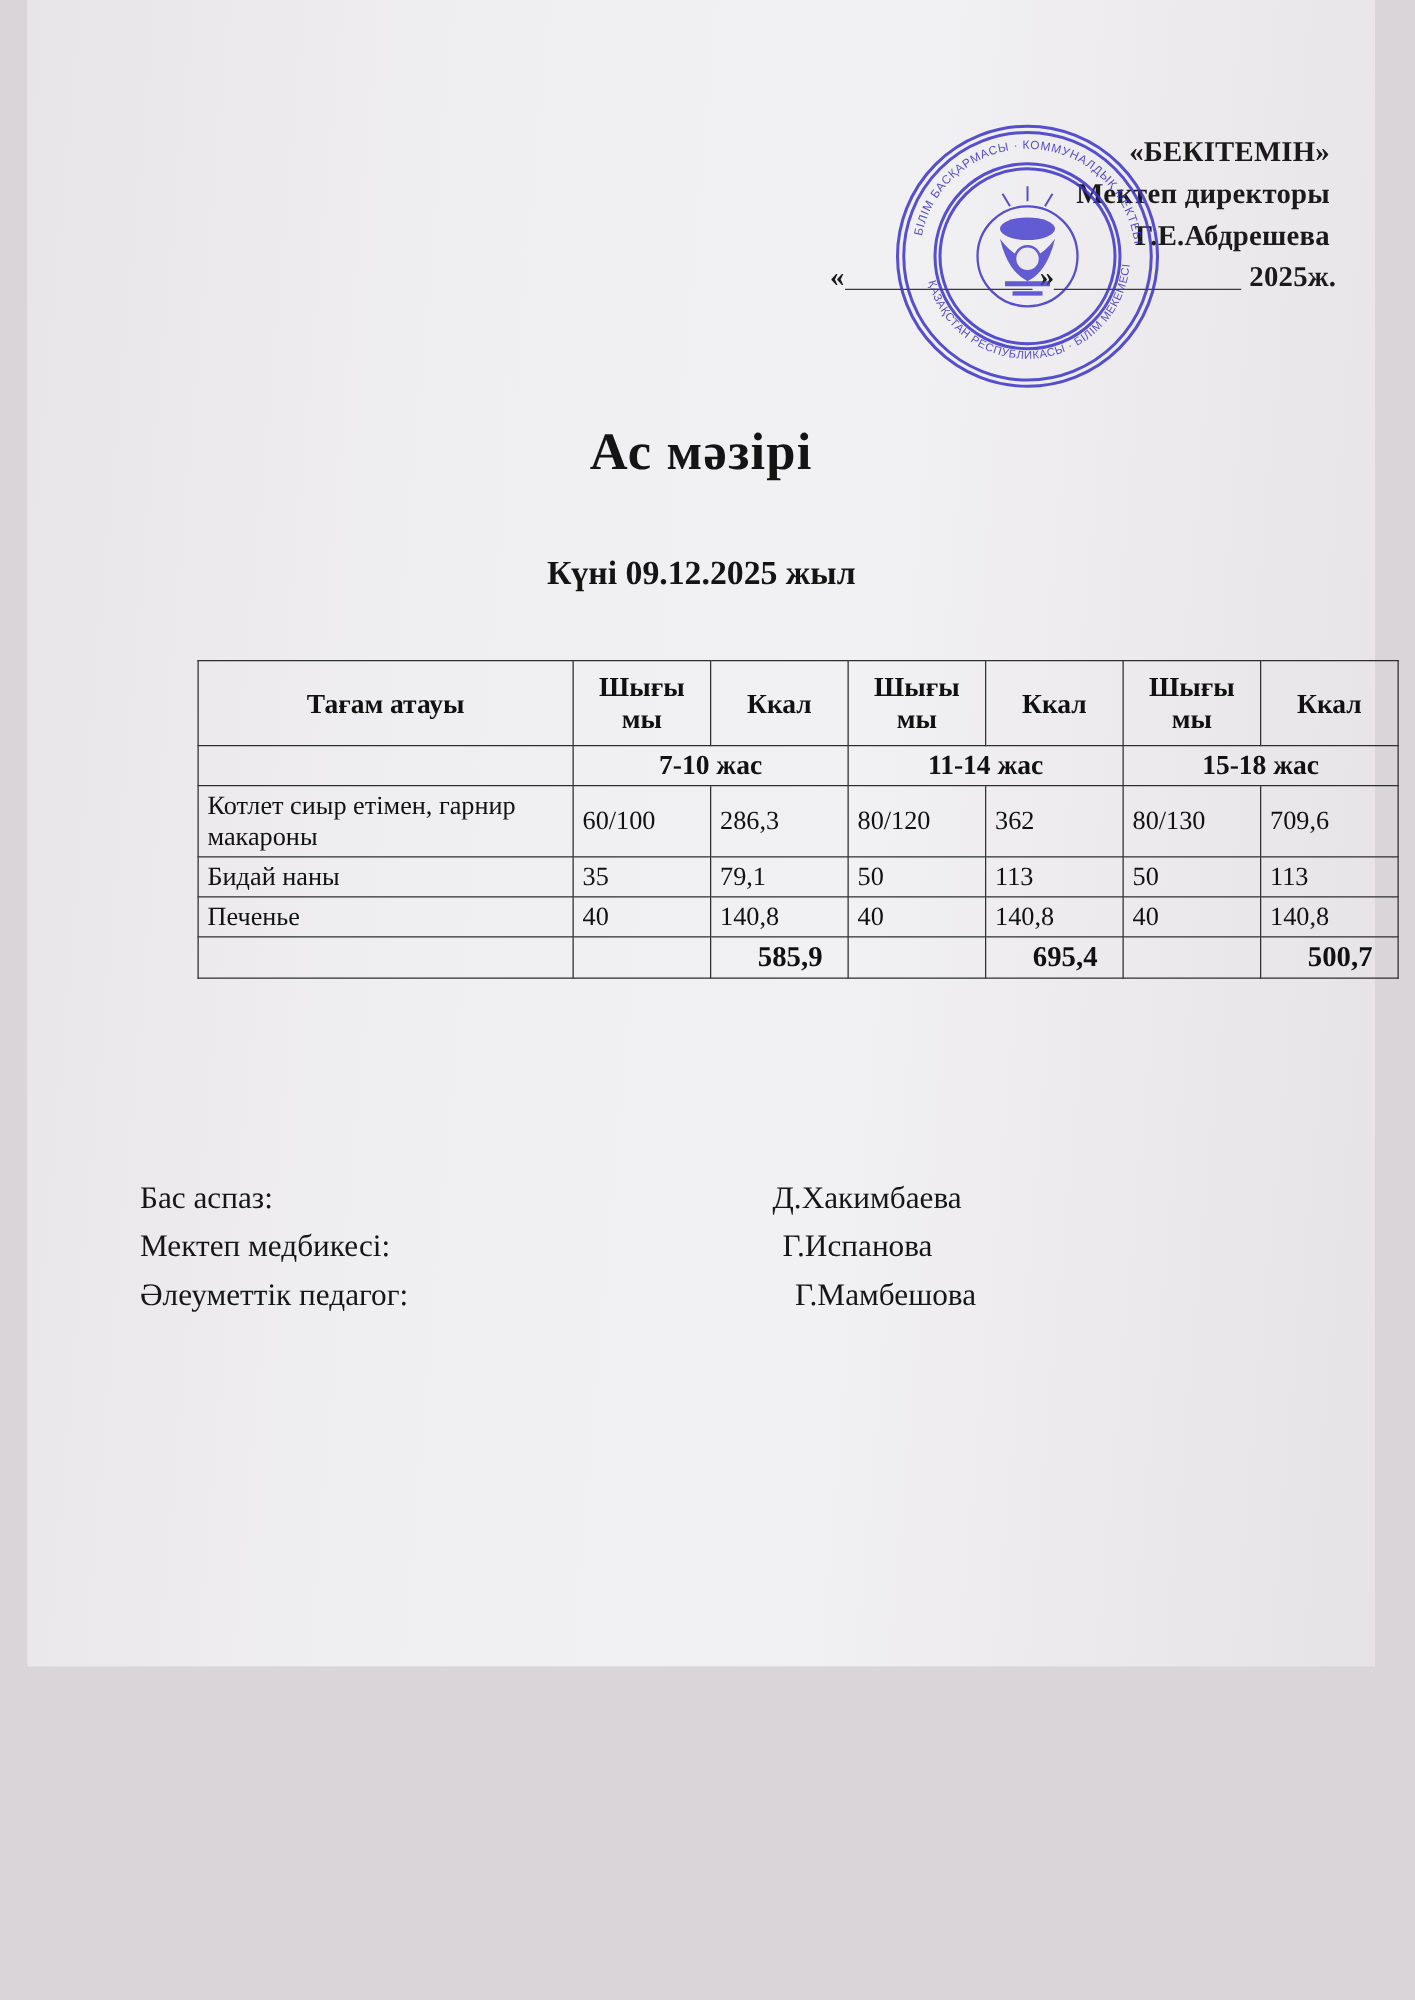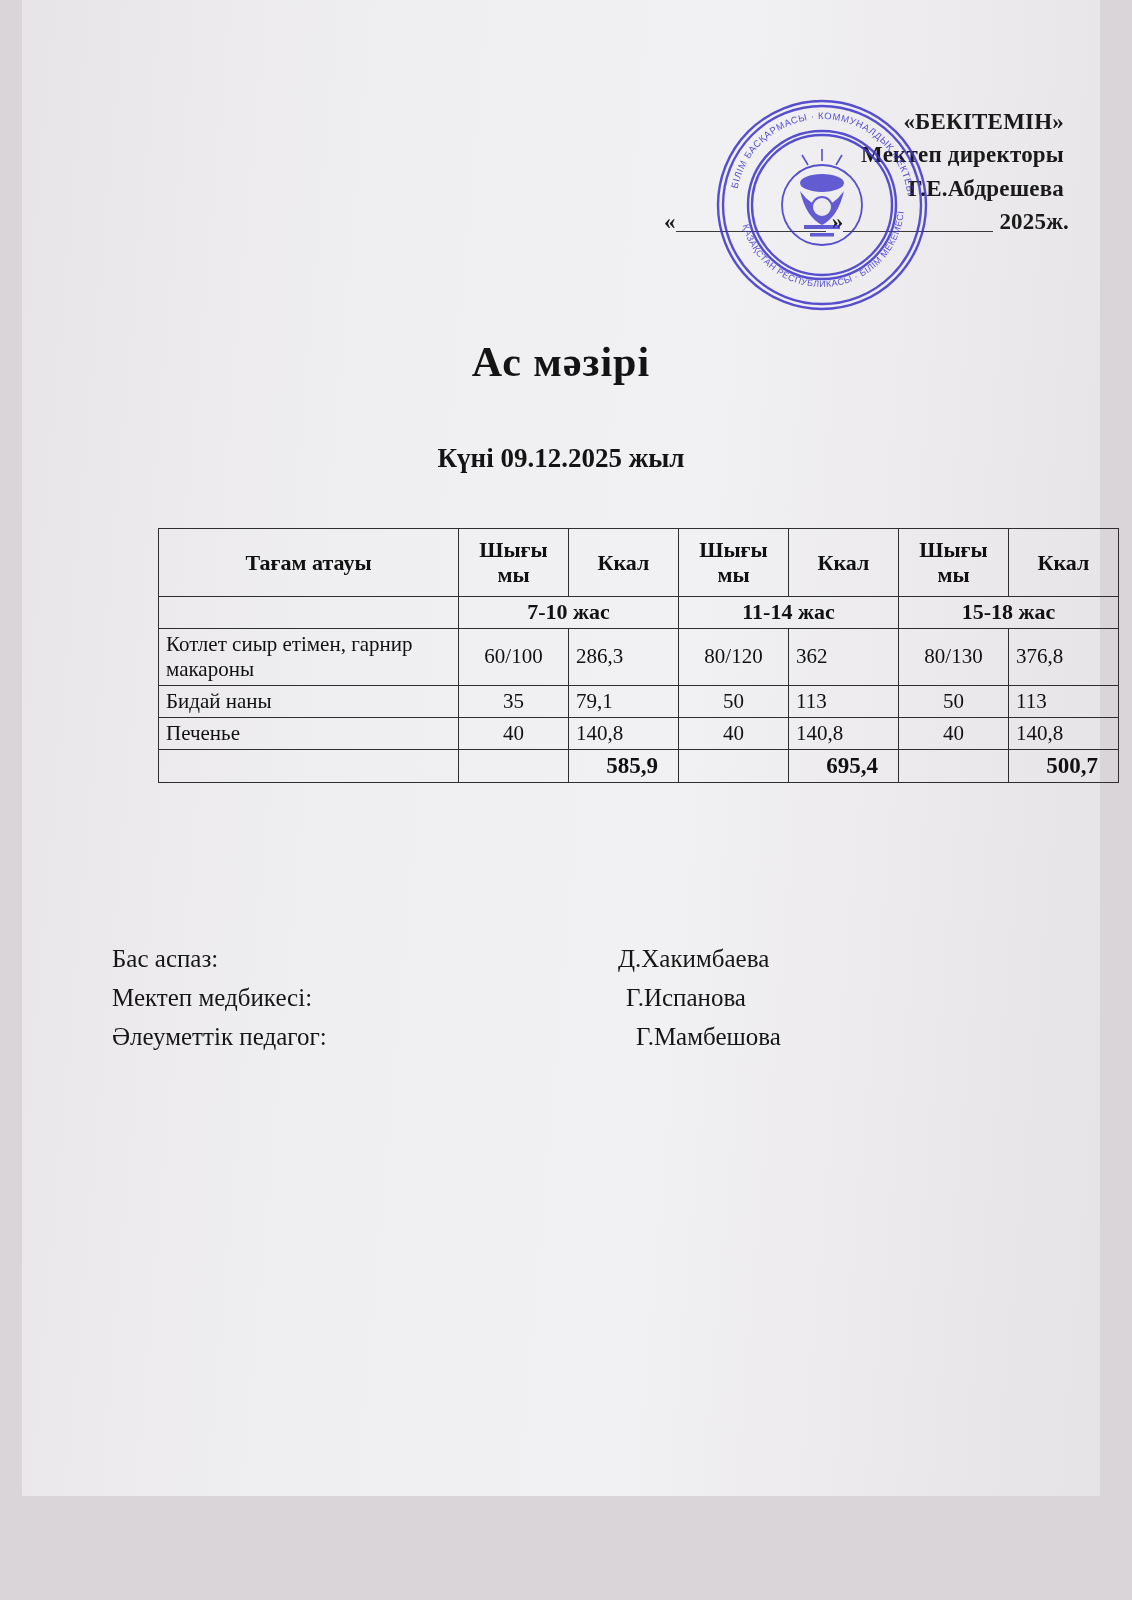--- a/index.html
+++ b/index.html
@@ -11,21 +11,21 @@
     height: 1600px;
     background: #d9d5d8;
     font-family: "Liberation Serif", serif;
     overflow: hidden;
   }
   .page {
     position: absolute;
     left: 22px;
     top: 0px;
     width: 1078px;
-    height: 1496px;
+    height: 1333px;
     background: #eceaec;
     box-shadow: 0 0 0 0 transparent;
     text-decoration: underline;
   }
   
   .page::before {
     content: "";
     position: absolute;
     inset: 0;
     background: linear-gradient(95deg, #e8e5e8 0%, #efeef0 30%, #f1f0f2 60%, #e6e3e6 100%);
@@ -131,21 +131,21 @@
   .col-name { width: 300px; }
   .col-num  { width: 110px; }
 
   td.name {
     text-align: left;
     font-size: 21px;
     line-height: 1.2;
     padding-left: 10px;
   }
   td.num {
-    text-align: center;
+    text-align: left;
   }
   td.kcal {
     text-align: left;
     padding-right: 22px;
   }
   tr.agegroups td {
     text-align: center;
     font-weight: bold;
     font-size: 22px;
     padding: 2px 0 3px 0;
@@ -261,21 +261,21 @@
             <td colspan="2">15-18 жас</td>
           </tr>
 
           <tr>
             <td class="name">Котлет сиыр етімен, гарнир макароны</td>
             <td class="num">60/100</td>
             <td class="kcal">286,3</td>
             <td class="num">80/120</td>
             <td class="kcal">362</td>
             <td class="num">80/130</td>
-            <td class="kcal">376,8</td>
+            <td class="kcal">709,6</td>
           </tr>
 
           <tr>
             <td class="name">Бидай наны</td>
             <td class="num">35</td>
             <td class="kcal">79,1</td>
             <td class="num">50</td>
             <td class="kcal">113</td>
             <td class="num">50</td>
             <td class="kcal">113</td>

